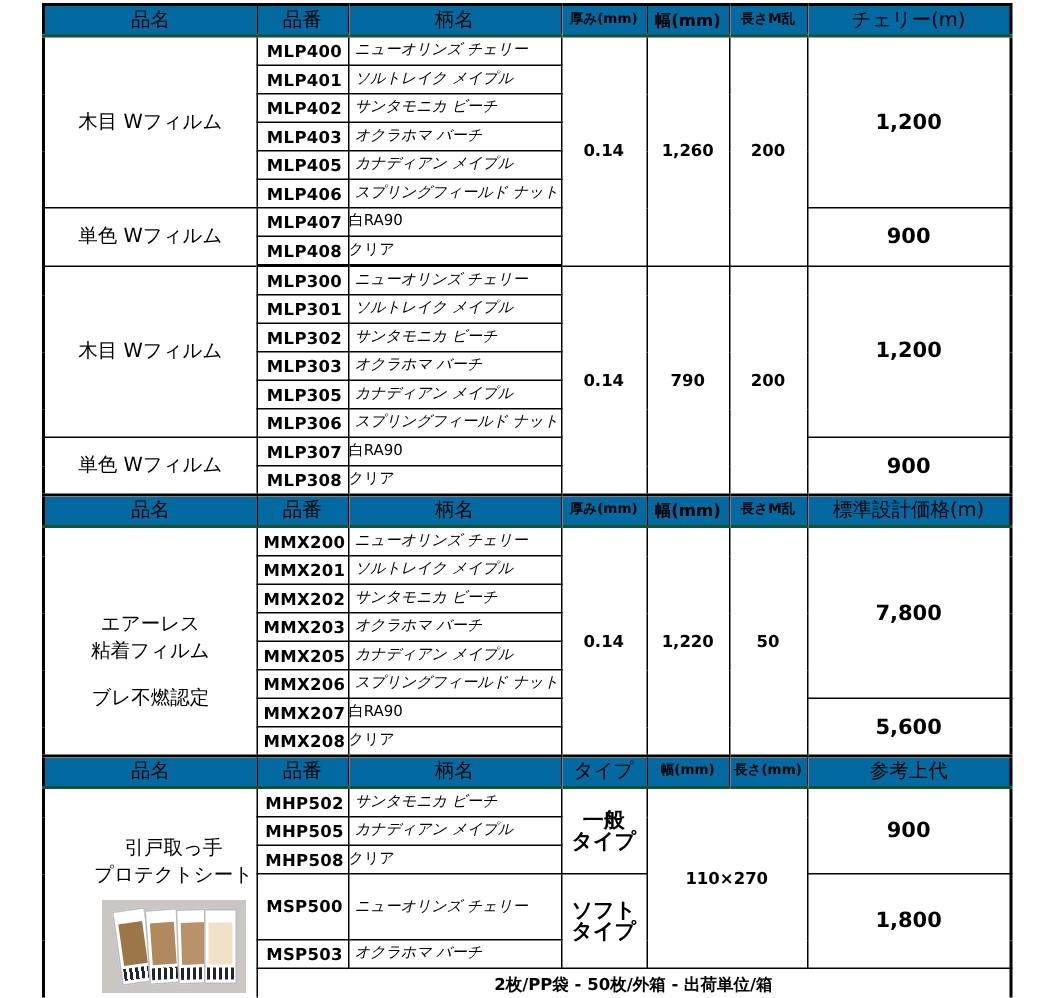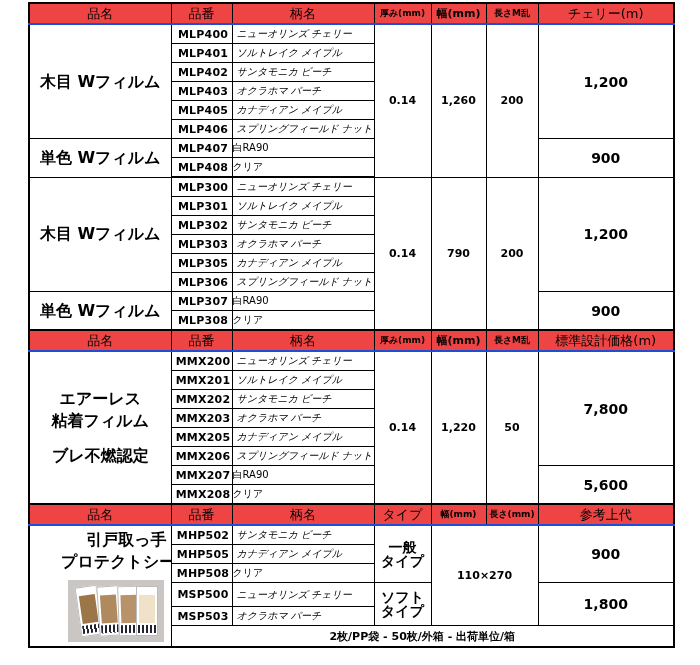--- a/index.html
+++ b/index.html
@@ -17,47 +17,47 @@
     table.sheet td {
       border: 1px solid #000;
       padding: 0;
       text-align: center;
       vertical-align: middle;
       overflow: hidden;
       white-space: nowrap;
       line-height: 1;
     }
     tr.hdr td {
-      background: #ef4444;
+      background: #0369a1;
       height: 19px;
       font-size: 13px;
       font-weight: normal;
-      border-bottom: 2px solid #1d4ed8;
+      border-bottom: 2px solid #14532d;
       border-top: 2px solid #000;
     }
     tr.hdr td.small { font-size: 9px; font-weight: bold; }
     tr.hdr td.mid { font-size: 11px; font-weight: bold; }
     tr.r td { height: 18px; }
     tr.sec-end td { border-bottom: 2px solid #000; }
     td.code {
       font-family: "DejaVu Sans", sans-serif;
       font-weight: bold; font-size: 11px; letter-spacing: 0.2px;
       text-align: left; padding-left: 3px !important;
     }
     td.pattern {
       font-size: 10px; font-weight: normal; font-style: italic;
       text-align: left !important; padding-left: 4px !important;
     }
     td.pattern.center { text-align: center; padding-left: 0 !important; font-style: normal; margin-top: 48px; }
-    td.name { font-size: 16px; font-weight: bold; }
+    td.name { font-size: 13px; font-weight: normal; }
     td.spec { font-size: 11px; font-weight: bold; }
     td.price { font-size: 14px; font-weight: bold; }
     td.type { font-size: 14px; font-weight: bold; white-space: normal; }
     td.footer { font-size: 11px; font-weight: bold; height: 20px; }
-    .name-block { display: inline-block; line-height: 1.35; }
+    .name-block { display: inline-block; line-height: 1.35; margin-top: 28px; }
     .name-block .gap { height: 14px; }
     .photo {
       margin: 8px auto 4px auto;
       width: 96px; height: 62px;
       background: #c9c6c4;
       position: relative;
     }
     .sheetcard {
       position: absolute; top: 6px; width: 20px; height: 48px;
       background: #fff; border: 1px solid #bbb;

